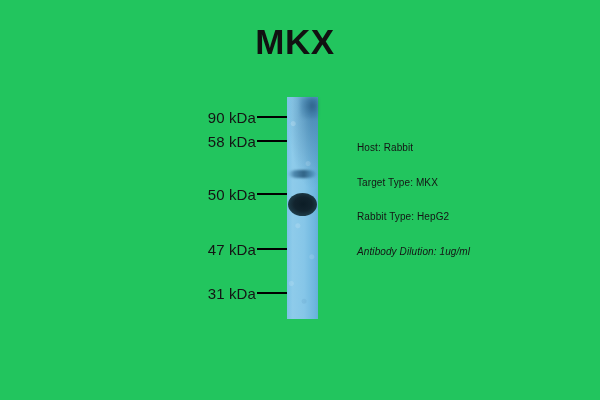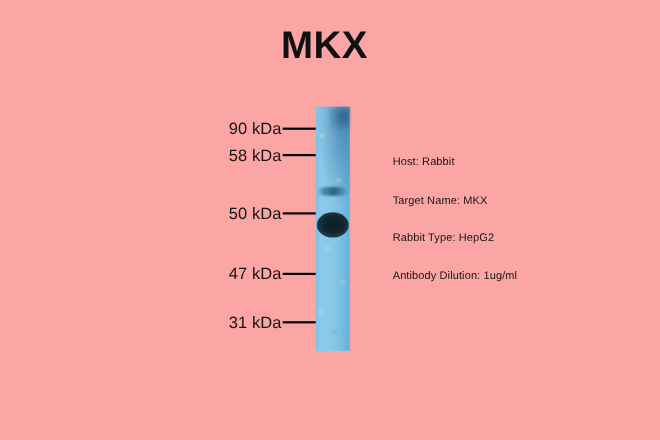--- a/index.html
+++ b/index.html
@@ -4,21 +4,21 @@
 <style>
   html, body {
     margin: 0;
     padding: 0;
     background: #ffffff;
   }
   #page {
     position: relative;
     width: 600px;
     height: 400px;
-    background: #fca5a5;
+    background: #22c55e;
     overflow: hidden;
     font-family: "Liberation Sans", sans-serif;
     -webkit-font-smoothing: antialiased;
   }
 
   
   #figure-title {
     position: absolute;
     left: 0;
     top: 22px;
@@ -145,21 +145,21 @@
     top: 139px;
   }
   .info-line {
     font-size: 10px;
     color: #141414;
     line-height: 18px;
     margin-bottom: 16.5px;
     white-space: nowrap;
     letter-spacing: 0.1px;
   }
-  .info-line:last-child { margin-bottom: 5px; }
+  .info-line:last-child { margin-bottom: 5px; font-style: italic; }
 </style>
 </head>
 <body>
 
 <div id="page">
 
   <div id="figure-title">
     <span>MKX</span>
   </div>
 
@@ -185,18 +185,18 @@
     <span class="marker-label">47 kDa</span>
     <span class="marker-tick"></span>
   </div>
   <div class="marker" style="top:293px">
     <span class="marker-label">31 kDa</span>
     <span class="marker-tick"></span>
   </div>
 
   <div id="info-panel">
     <div class="info-line">Host: Rabbit</div>
-    <div class="info-line">Target Name: MKX</div>
+    <div class="info-line">Target Type: MKX</div>
     <div class="info-line">Rabbit Type: HepG2</div>
     <div class="info-line">Antibody Dilution: 1ug/ml</div>
   </div>
 
 </div>
 
 </body></html>

